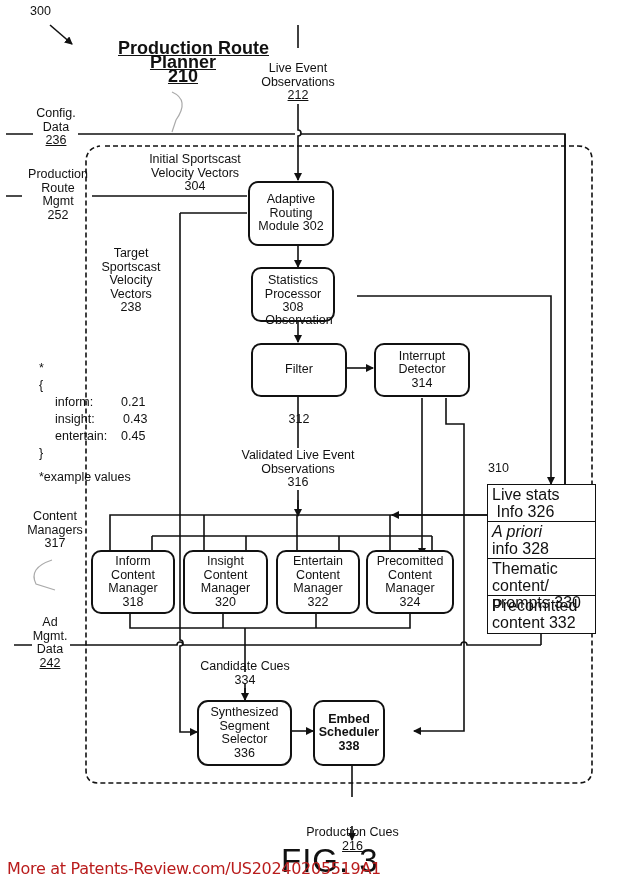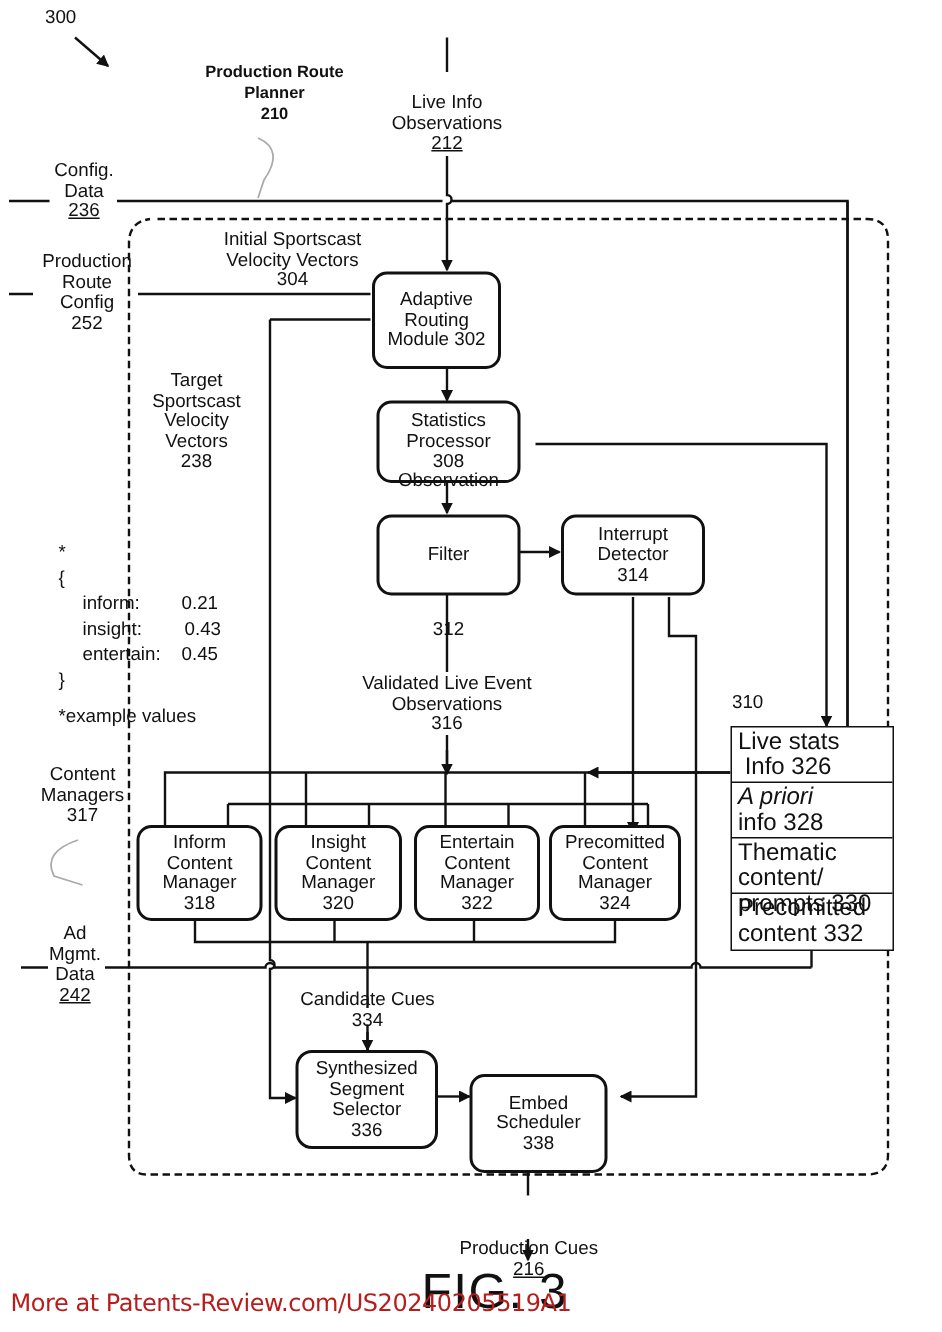--- a/index.html
+++ b/index.html
@@ -1,21 +1,21 @@
 <!DOCTYPE html>
 <html><head>
 <meta charset="utf-8">
 <style>
   html, body { margin:0; padding:0; background:#ffffff; }
   body { width:628px; height:888px; position:relative; overflow:hidden;
          font-family:"Liberation Sans", sans-serif; color:#111; }
   svg#diagram { position:absolute; left:0; top:0; }
   .lbl { position:absolute; text-align:center; font-size:12.5px; line-height:13.5px; white-space:nowrap; }
   .u { text-decoration:underline; }
-  .bold { font-weight:bold; font-size:11px; line-height:14px; }
+  .bold { font-weight:bold; font-size:18px; line-height:14px;text-decoration:underline; }
   .box { position:absolute; border:2px solid #111; border-radius:10px; background:#fff;
          display:flex; flex-direction:column; align-items:center; justify-content:center;
          font-size:12.5px; line-height:13.5px; text-align:center; box-sizing:border-box; }
   .store { position:absolute; left:487px; top:484px; width:109px; border:1.5px solid #111;
            box-sizing:border-box; background:#fff; }
   .store .cell { border-bottom:1.5px solid #111; font-size:16px; line-height:17px; padding:1px 5px 0 4px; height:37px; box-sizing:border-box; }
   .store .cell:last-child { border-bottom:none; }
   .mono-block { position:absolute; font-size:12.5px; line-height:17px; }
   .fig { position:absolute; left:281px; top:842px; font-size:33px; letter-spacing:1px; }
   .footer { position:absolute; left:7px; top:859px; font-size:16px; color:#b91c1c;
@@ -92,35 +92,35 @@
 
 <div class="lbl" style="left:30px;top:5px;">300</div>
 
 <div class="lbl bold" style="left:118px;top:41px;width:130px;">
   <div>Production Route</div>
   <div>Planner</div>
   <div>210</div>
 </div>
 
 <div class="lbl" style="left:248px;top:62px;width:100px;">
-  <div>Live Info</div>
+  <div>Live Event</div>
   <div>Observations</div>
   <div class="u">212</div>
 </div>
 
 <div class="lbl" style="left:26px;top:107px;width:60px;">
   <div>Config.</div>
   <div>Data</div>
   <div class="u">236</div>
 </div>
 
 <div class="lbl" style="left:22px;top:168px;width:72px;">
   <div>Production</div>
   <div>Route</div>
-  <div>Config</div>
+  <div>Mgmt</div>
   <div>252</div>
 </div>
 
 <div class="lbl" style="left:135px;top:153px;width:120px;">
   <div>Initial Sportscast</div>
   <div>Velocity Vectors</div>
   <div>304</div>
 </div>
 
 <div class="lbl" style="left:95px;top:247px;width:72px;">
@@ -144,21 +144,21 @@
   </div>
   <div>}</div>
   <div style="margin-top:7px;">*example values</div>
 </div>
 
 <div class="box" style="left:248px;top:181px;width:86px;height:65px;">
   <div>Adaptive</div>
   <div>Routing</div>
   <div>Module 302</div>
 </div>
-<div class="box" style="left:251px;top:267px;width:96px;height:55px;">
+<div class="box" style="left:251px;top:267px;width:84px;height:55px;">
   <div>Statistics</div>
   <div>Processor</div>
   <div>308</div>
 </div>
 <div class="box" style="left:251px;top:343px;width:96px;height:54px;gap:36px;">
   <div>Observation</div>
   <div>Filter</div>
   <div>312</div>
 </div>
 <div class="box" style="left:374px;top:343px;width:96px;height:54px;text-align:center;">
@@ -235,21 +235,21 @@
   <div>Candidate Cues</div>
   <div>334</div>
 </div>
 
 <div class="box" style="left:197px;top:700px;width:95px;height:66px;border-radius:11px;">
   <div>Synthesized</div>
   <div>Segment</div>
   <div>Selector</div>
   <div>336</div>
 </div>
-<div class="box" style="left:313px;top:716px;width:92px;height:66px;">
+<div class="box" style="left:313px;top:700px;width:72px;height:66px;font-weight:bold;">
   <div>Embed</div>
   <div>Scheduler</div>
   <div>338</div>
 </div>
 
 <div class="lbl" style="left:295px;top:826px;width:115px;">
   <div>Production Cues</div>
   <div class="u">216</div>
 </div>
 

